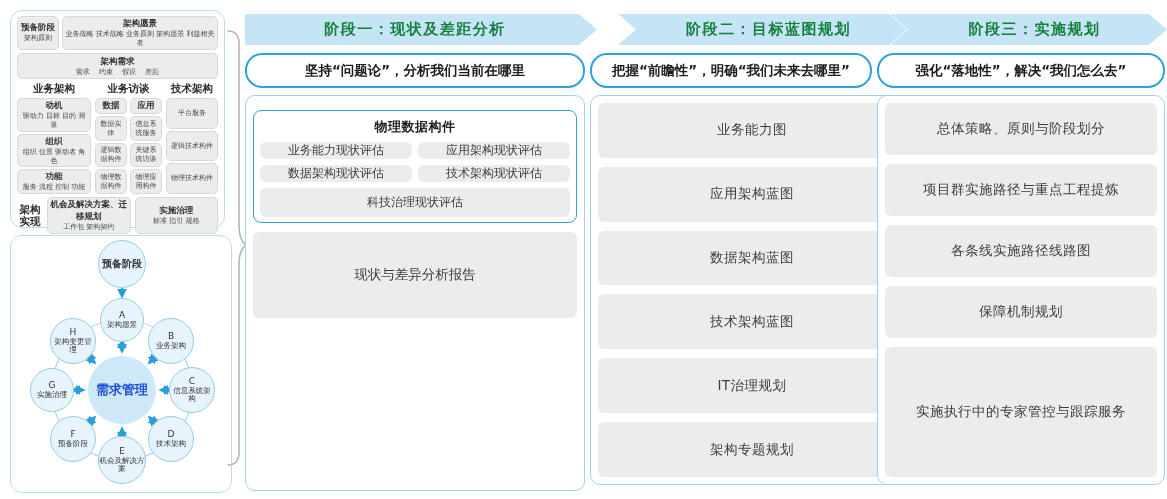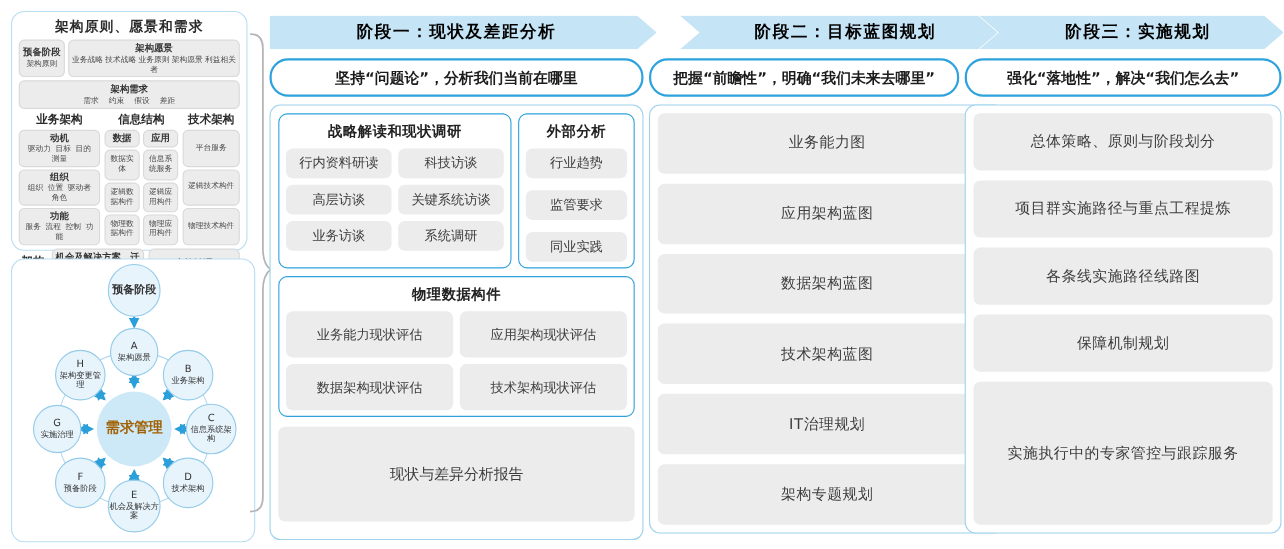--- a/index.html
+++ b/index.html
@@ -14,72 +14,71 @@
   .lt-row1 { display: flex; gap: 3px; }
   .lt-prep { width: 42px; display: flex; flex-direction: column; justify-content: center; }
   .lt-vision { flex: 1; display: flex; flex-direction: column; justify-content: center; }
   .b9 { font-weight: bold; font-size: 8.5px; color: #333; }
   .s75 { font-size: 7px; color: #4a4a4a; line-height: 1.25; }
   .lt-req { display: flex; flex-direction: column; justify-content: center; padding: 2px; }
   .ws { word-spacing: 7px; }
   .lt-mid { display: flex; gap: 4px; flex: 1; }
   .sec-col { display: flex; flex-direction: column; gap: 2px; }
   .sec-title { text-align: center; font-weight: bold; font-size: 10.5px; color: #2b2b2b; }
-  .mini { display: flex; flex-direction: column; justify-content: center; flex: 1; font-family: Liberation Mono, monospace; }
+  .mini { display: flex; flex-direction: column; justify-content: center; flex: 1; }
   .info-cols { display: flex; gap: 3px; flex: 1; }
   .info-sub { display: flex; flex-direction: column; gap: 2px; flex: 1; }
   .lt-bottom { display: flex; gap: 4px; align-items: stretch; height: 38px; }
   .impl-label { width: 26px; font-weight: bold; font-size: 10.5px; color: #2b2b2b; display: flex; align-items: center; text-align: center; line-height: 1.2; }
   .impl-box { flex: 1; display: flex; flex-direction: column; justify-content: center; }
 
   
   #left-bottom { left: 10px; top: 235px; width: 222px; height: 258px; }
   #adm-svg { position: absolute; left: 0; top: 0; }
   .node { position: absolute; border-radius: 50%; background: #e8f4fc; border: 1px solid #93cbe9; display: flex; flex-direction: column; align-items: center; justify-content: center; text-align: center; line-height: 1.1; z-index: 2; }
   .node .ltr { font-size: 9px; color: #333; }
   .node .lbl { font-size: 7.5px; color: #333; }
-  #node-center { background: #cde8f7; border: none; font-weight: bold; font-size: 13px; color: #a16207; line-height: 1.3; }
+  #node-center { background: #cde8f7; border: none; font-weight: bold; font-size: 13px; color: #1d4ed8; line-height: 1.3; }
   #node-prep { font-weight: bold; font-size: 10px; color: #333; line-height: 1.25; }
 
   
   #brace { position: absolute; left: 224px; top: 28px; }
 
   
-  .band { position: absolute; top: 14px; height: 31px; background: #c5e4f6; display: flex; align-items: center; justify-content: center; font-weight: bold; font-size: 15px; color: #000000; letter-spacing: 1.5px; clip-path: polygon(0 0, calc(100% - 18px) 0, 100% 50%, calc(100% - 18px) 100%, 0 100%, 18px 50%); padding-left: 12px; }
+  .band { position: absolute; top: 14px; height: 31px; background: #c5e4f6; display: flex; align-items: center; justify-content: center; font-weight: bold; font-size: 15px; color: #15803d; letter-spacing: 1.5px; clip-path: polygon(0 0, calc(100% - 18px) 0, 100% 50%, calc(100% - 18px) 100%, 0 100%, 18px 50%); padding-left: 12px; }
   .band-first { clip-path: polygon(0 0, calc(100% - 18px) 0, 100% 50%, calc(100% - 18px) 100%, 0 100%); padding-left: 0; padding-right: 12px; }
 
   
   .subtitle { position: absolute; top: 53px; height: 35px; background: #fff; border: 2px solid #2da2dc; border-radius: 17px; display: flex; align-items: center; justify-content: center; font-weight: bold; font-size: 13.5px; color: #1c1c1c; }
 
   
   .col-panel { position: absolute; top: 95px; background: #fff; border: 1.5px solid #9fd2ee; border-radius: 10px; padding: 7px; }
   .bluebox { background: #fff; border: 1.5px solid #2da2dc; border-radius: 8px; padding: 5px 6px; }
   .bb-title { text-align: center; font-weight: bold; font-size: 13px; color: #222; margin: 2px 0 6px 0; letter-spacing: 0.5px; }
   .chip { background: #ececec; border-radius: 6px; display: flex; align-items: center; justify-content: center; color: #3d3d3d; font-size: 12px; text-align: center; }
   .p1-toprow { display: flex; gap: 6px; }
   .p1-strategy { flex: 0 0 212px; }
   .p1-external { flex: 1; }
   .grid2 { display: grid; grid-template-columns: 1fr 1fr; gap: 6px; }
   .h27 { height: 27px; }
-  .h29 { height: 42px; }
+  .h29 { height: 17px; }
   .ext-stack { display: flex; flex-direction: column; gap: 11px; }
   .p1-assessment { margin-top: 7px; }
   .chip-full { margin-top: 6px; height: 29px; }
   .p1-report { margin-top: 9px; height: 86px; font-size: 13.5px; }
   .col-stack { display: flex; flex-direction: column; gap: 9px; height: 100%; }
   .big-chip { flex: 1; font-size: 13.5px; letter-spacing: 0.5px; }
   .fix-chip { flex: 0 0 52px; font-size: 13.5px; letter-spacing: 0.5px; }
 </style>
 </head>
 <body>
 
 <div id="app">
 
   <div class="panel" id="left-top">
-    <div class="lt-title">架构原则、愿景和需求</div>
     <div class="lt-row1">
       <div class="gbox lt-prep">
         <div class="b9">预备阶段</div>
         <div class="s75">架构原则</div>
       </div>
       <div class="gbox lt-vision">
         <div class="b9">架构愿景</div>
         <div class="s75">业务战略 技术战略 业务原则 架构愿景 利益相关者</div>
       </div>
     </div>
@@ -97,32 +96,32 @@
         <div class="gbox mini">
           <div class="b9">组织</div>
           <div class="s75">组织 位置 驱动者 角色</div>
         </div>
         <div class="gbox mini">
           <div class="b9">功能</div>
           <div class="s75">服务 流程 控制 功能</div>
         </div>
       </div>
       <div class="sec-col" style="flex:1">
-        <div class="sec-title">信息结构</div>
+        <div class="sec-title">业务访谈</div>
         <div class="info-cols">
           <div class="info-sub">
             <div class="gbox b9">数据</div>
             <div class="gbox mini s75">数据实体</div>
             <div class="gbox mini s75">逻辑数据构件</div>
             <div class="gbox mini s75">物理数据构件</div>
           </div>
           <div class="info-sub">
             <div class="gbox b9">应用</div>
             <div class="gbox mini s75">信息系统服务</div>
-            <div class="gbox mini s75">逻辑应用构件</div>
+            <div class="gbox mini s75">关键系统访谈</div>
             <div class="gbox mini s75">物理应用构件</div>
           </div>
         </div>
       </div>
       <div class="sec-col" style="width:52px">
         <div class="sec-title">技术架构</div>
         <div class="gbox mini s75">平台服务</div>
         <div class="gbox mini s75">逻辑技术构件</div>
         <div class="gbox mini s75">物理技术构件</div>
       </div>
@@ -210,49 +209,29 @@
   </div>
   <div class="band" style="left:890px;width:277px">
     <span>阶段三：实施规划</span>
   </div>
 
   <div class="subtitle" style="left:245px;width:340px">坚持“问题论”，分析我们当前在哪里</div>
   <div class="subtitle" style="left:877px;width:288px">强化“落地性”，解决“我们怎么去”</div>
   <div class="subtitle" style="left:590px;width:282px">把握“前瞻性”，明确“我们未来去哪里”</div>
 
   <div class="col-panel" style="left:245px;width:340px;height:396px">
-    <div class="p1-toprow">
-      <div class="bluebox p1-strategy">
-        <div class="bb-title">战略解读和现状调研</div>
-        <div class="grid2">
-          <div class="chip h27">行内资料研读</div>
-          <div class="chip h27">科技访谈</div>
-          <div class="chip h27">高层访谈</div>
-          <div class="chip h27">关键系统访谈</div>
-          <div class="chip h27">业务访谈</div>
-          <div class="chip h27">系统调研</div>
-        </div>
-      </div>
-      <div class="bluebox p1-external">
-        <div class="bb-title">外部分析</div>
-        <div class="ext-stack">
-          <div class="chip h27">行业趋势</div>
-          <div class="chip h27">监管要求</div>
-          <div class="chip h27">同业实践</div>
-        </div>
-      </div>
-    </div>
     <div class="bluebox p1-assessment">
       <div class="bb-title">物理数据构件</div>
       <div class="grid2">
         <div class="chip h29">业务能力现状评估</div>
         <div class="chip h29">应用架构现状评估</div>
         <div class="chip h29">数据架构现状评估</div>
         <div class="chip h29">技术架构现状评估</div>
       </div>
+      <div class="chip chip-full">科技治理现状评估</div>
     </div>
     <div class="chip p1-report">现状与差异分析报告</div>
   </div>
 
   <div class="col-panel" style="left:590px;width:324px;height:390px">
     <div class="col-stack">
       <div class="chip big-chip">业务能力图</div>
       <div class="chip big-chip">应用架构蓝图</div>
       <div class="chip big-chip">数据架构蓝图</div>
       <div class="chip big-chip">技术架构蓝图</div>

